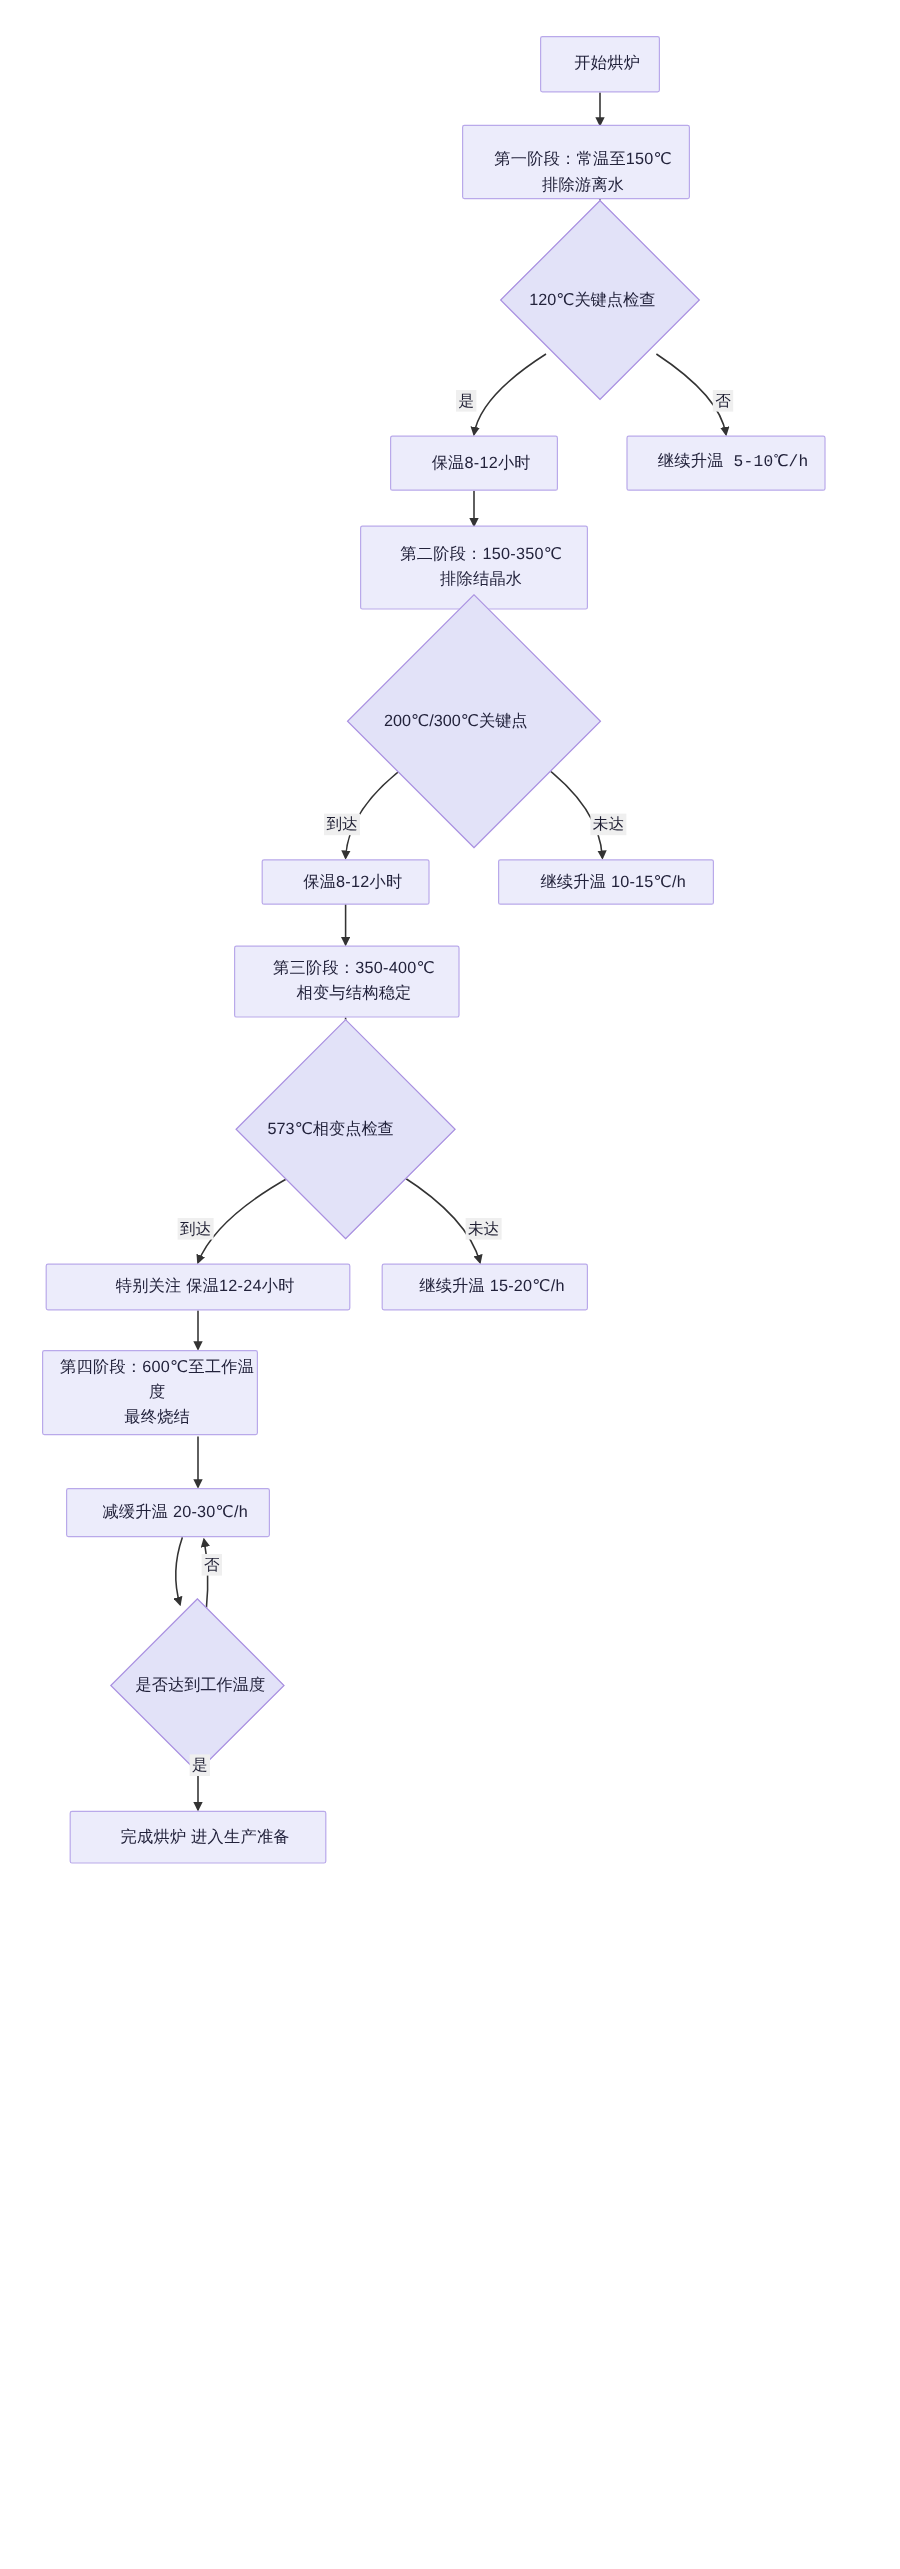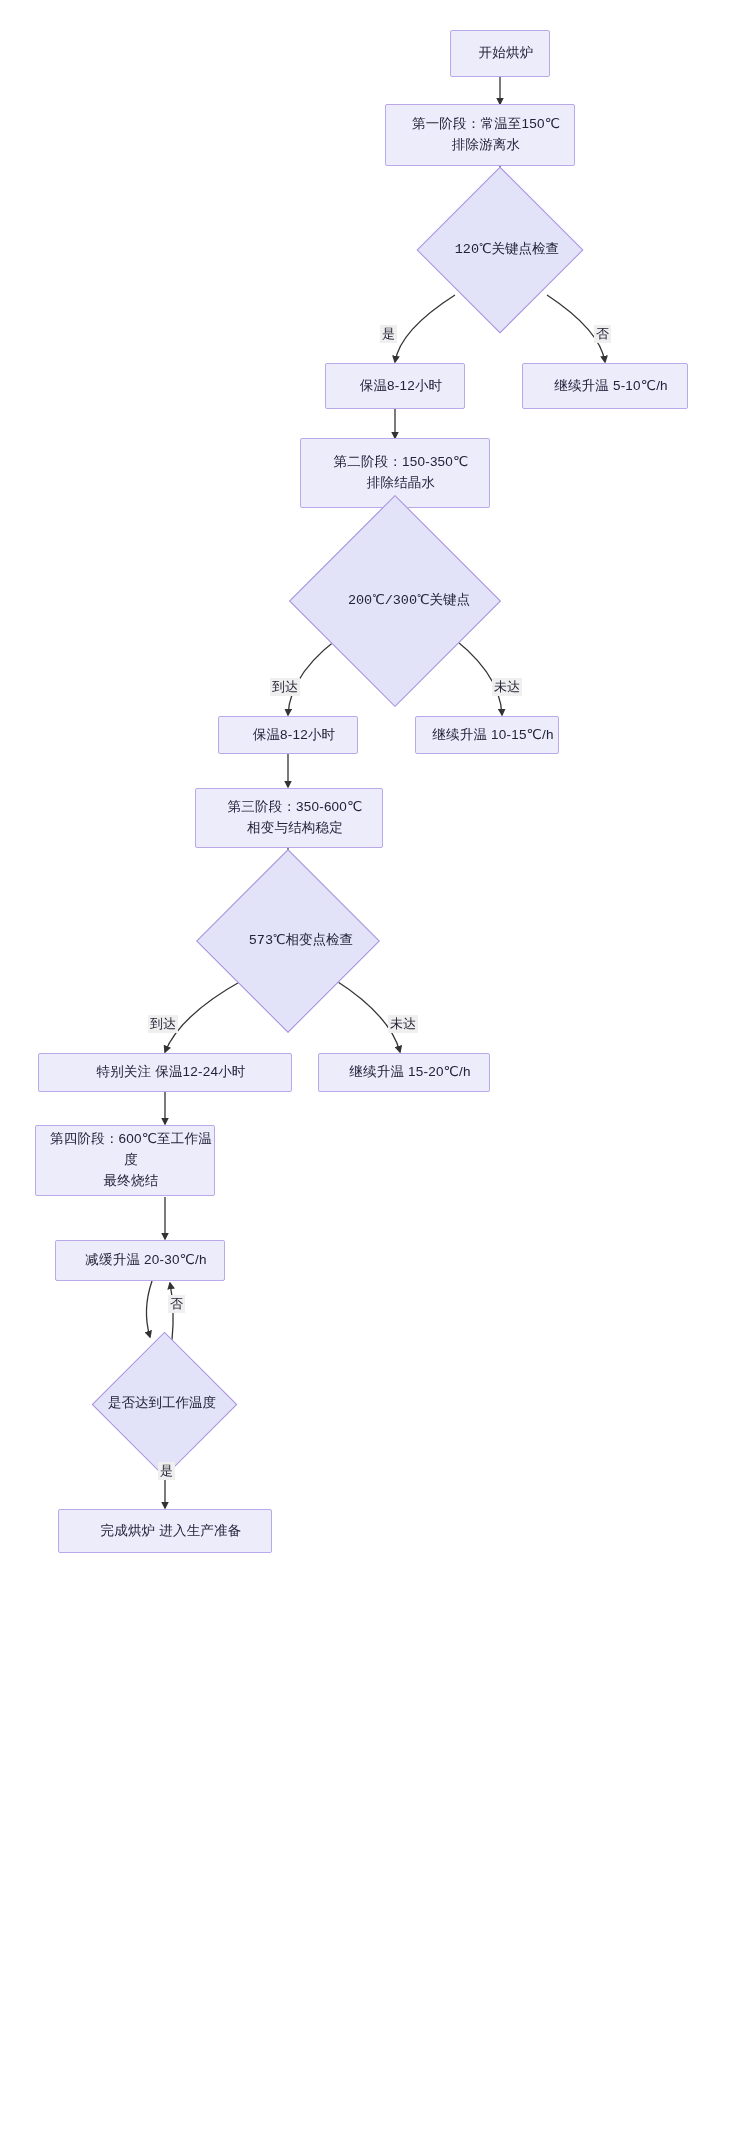--- a/index.html
+++ b/index.html
@@ -41,22 +41,21 @@
   }
   .rect {
     background: #ececfb;
     border: 1.4px solid #b9a9ea;
     border-radius: 2px;
   }
   .diamond-wrap {
     position: absolute;
     display: flex;
     align-items: center;
-    justify-content: flex-end;
-    font-family: Liberation Mono, monospace;
+    justify-content: flex-start;
   }
   .diamond-shape {
     position: absolute;
     left: 0; top: 0;
     width: 100%;
     height: 100%;
     background: #e2e2f8;
     border: 1.3px solid #a98fe0;
     transform: rotate(45deg);
     box-sizing: border-box;
@@ -126,64 +125,64 @@
       <path d="M 172 1340 Q 175 1310 170 1283"></path>
 
       <path d="M 165 1441 L 165 1508"></path>
     </g>
   </svg>
 
   <div class="node rect" style="left:450px; top:30px; width:100px; height:47px;">
     <span>开始烘炉</span>
   </div>
 
-  <div class="node rect" style="left:385px; top:104px; width:190px; height:62px;">
+  <div class="node rect" style="left:385px; top:104px; width:190px; height:62px;align-items:flex-end;">
     <span>第一阶段：常温至150℃
 排除游离水</span>
   </div>
 
   <div class="diamond-wrap" style="left:441px; top:191px; width:118px; height:118px;">
     <div class="diamond-shape"></div>
     <div class="diamond-label">120℃关键点检查</div>
   </div>
 
   <div class="edge-label" style="left:380px; top:325px;">是</div>
   <div class="edge-label" style="left:594px; top:325px;">否</div>
 
   <div class="node rect" style="left:325px; top:363px; width:140px; height:46px;">
     <span>保温8-12小时</span>
   </div>
 
-  <div class="node rect" style="left:522px; top:363px; width:166px; height:46px;">
+  <div class="node rect" style="left:522px; top:363px; width:166px; height:46px;font-family:Liberation Mono, monospace;">
     <span>继续升温 5-10℃/h</span>
   </div>
 
   <div class="node rect" style="left:300px; top:438px; width:190px; height:70px;">
     <span>第二阶段：150-350℃
 排除结晶水</span>
   </div>
 
   <div class="diamond-wrap" style="left:320px; top:526px; width:150px; height:150px;">
     <div class="diamond-shape"></div>
     <div class="diamond-label">200℃/300℃关键点</div>
   </div>
 
   <div class="edge-label" style="left:270px; top:678px;">到达</div>
   <div class="edge-label" style="left:492px; top:678px;">未达</div>
 
   <div class="node rect" style="left:218px; top:716px; width:140px; height:38px;">
     <span>保温8-12小时</span>
   </div>
 
-  <div class="node rect" style="left:415px; top:716px; width:144px; height:38px;text-align:right;">
+  <div class="node rect" style="left:415px; top:716px; width:180px; height:38px;text-align:right;">
     <span>继续升温 10-15℃/h</span>
   </div>
 
   <div class="node rect" style="left:195px; top:788px; width:188px; height:60px;">
-    <span>第三阶段：350-600℃
+    <span>第三阶段：350-400℃
 相变与结构稳定</span>
   </div>
 
   <div class="diamond-wrap" style="left:223px; top:876px; width:130px; height:130px;">
     <div class="diamond-shape"></div>
     <div class="diamond-label">573℃相变点检查</div>
   </div>
 
   <div class="edge-label" style="left:148px; top:1015px;">到达</div>
   <div class="edge-label" style="left:388px; top:1015px;">未达</div>

